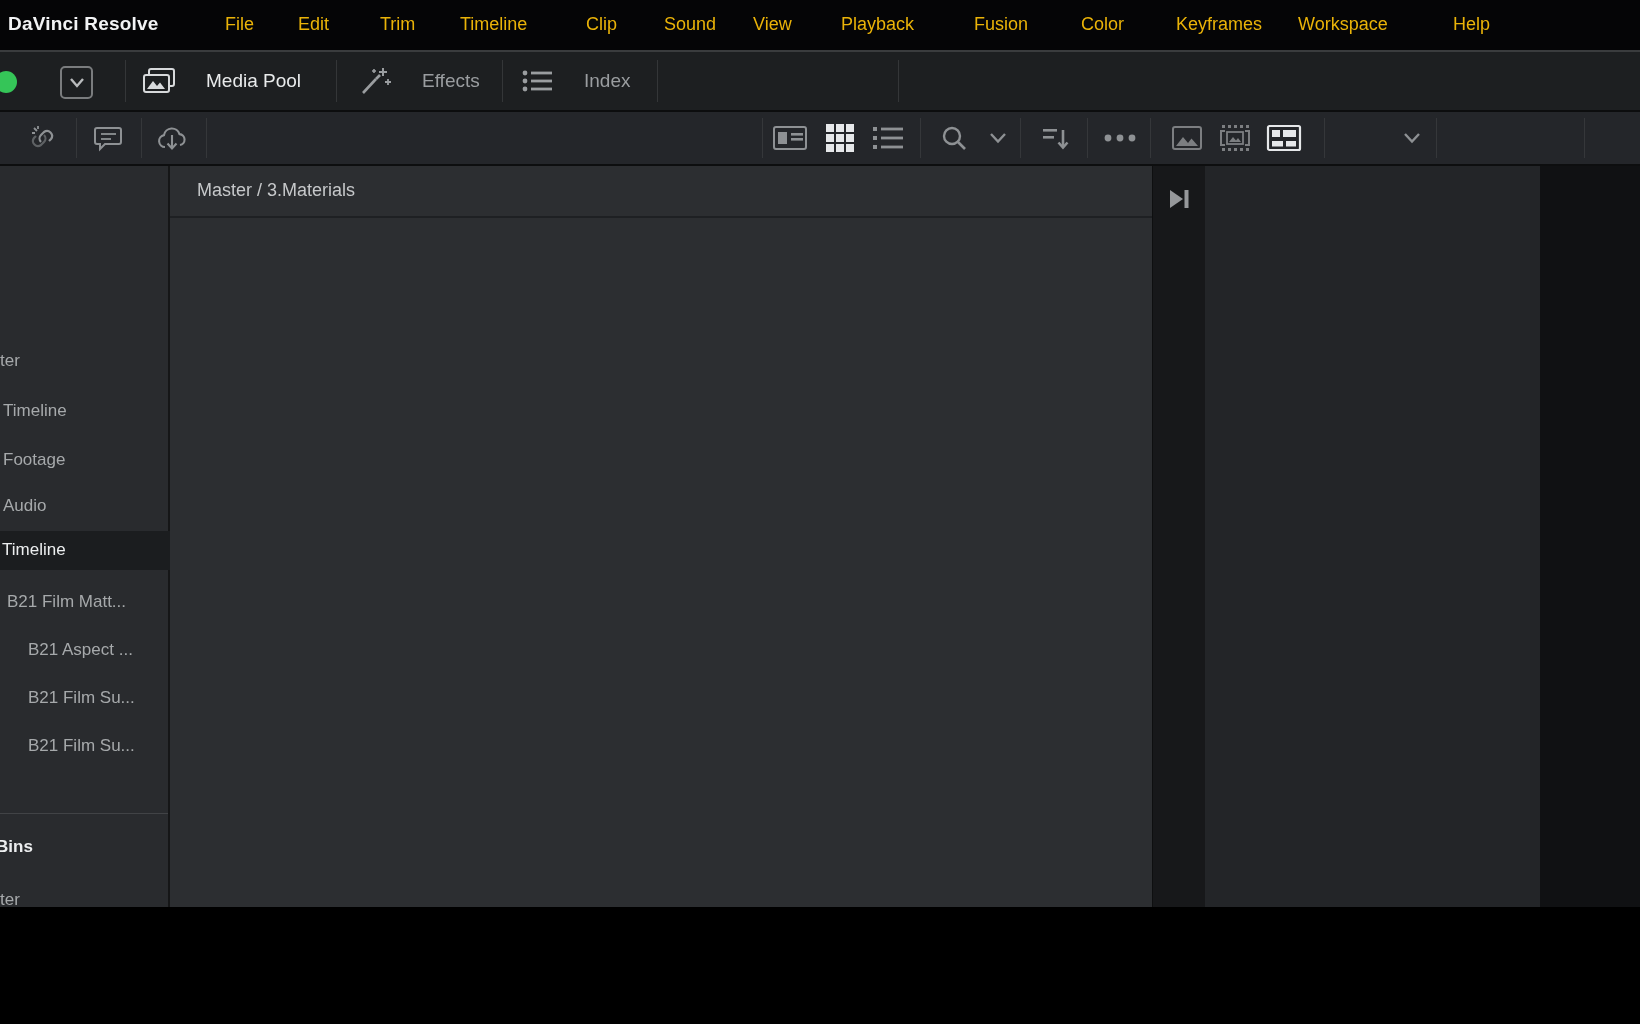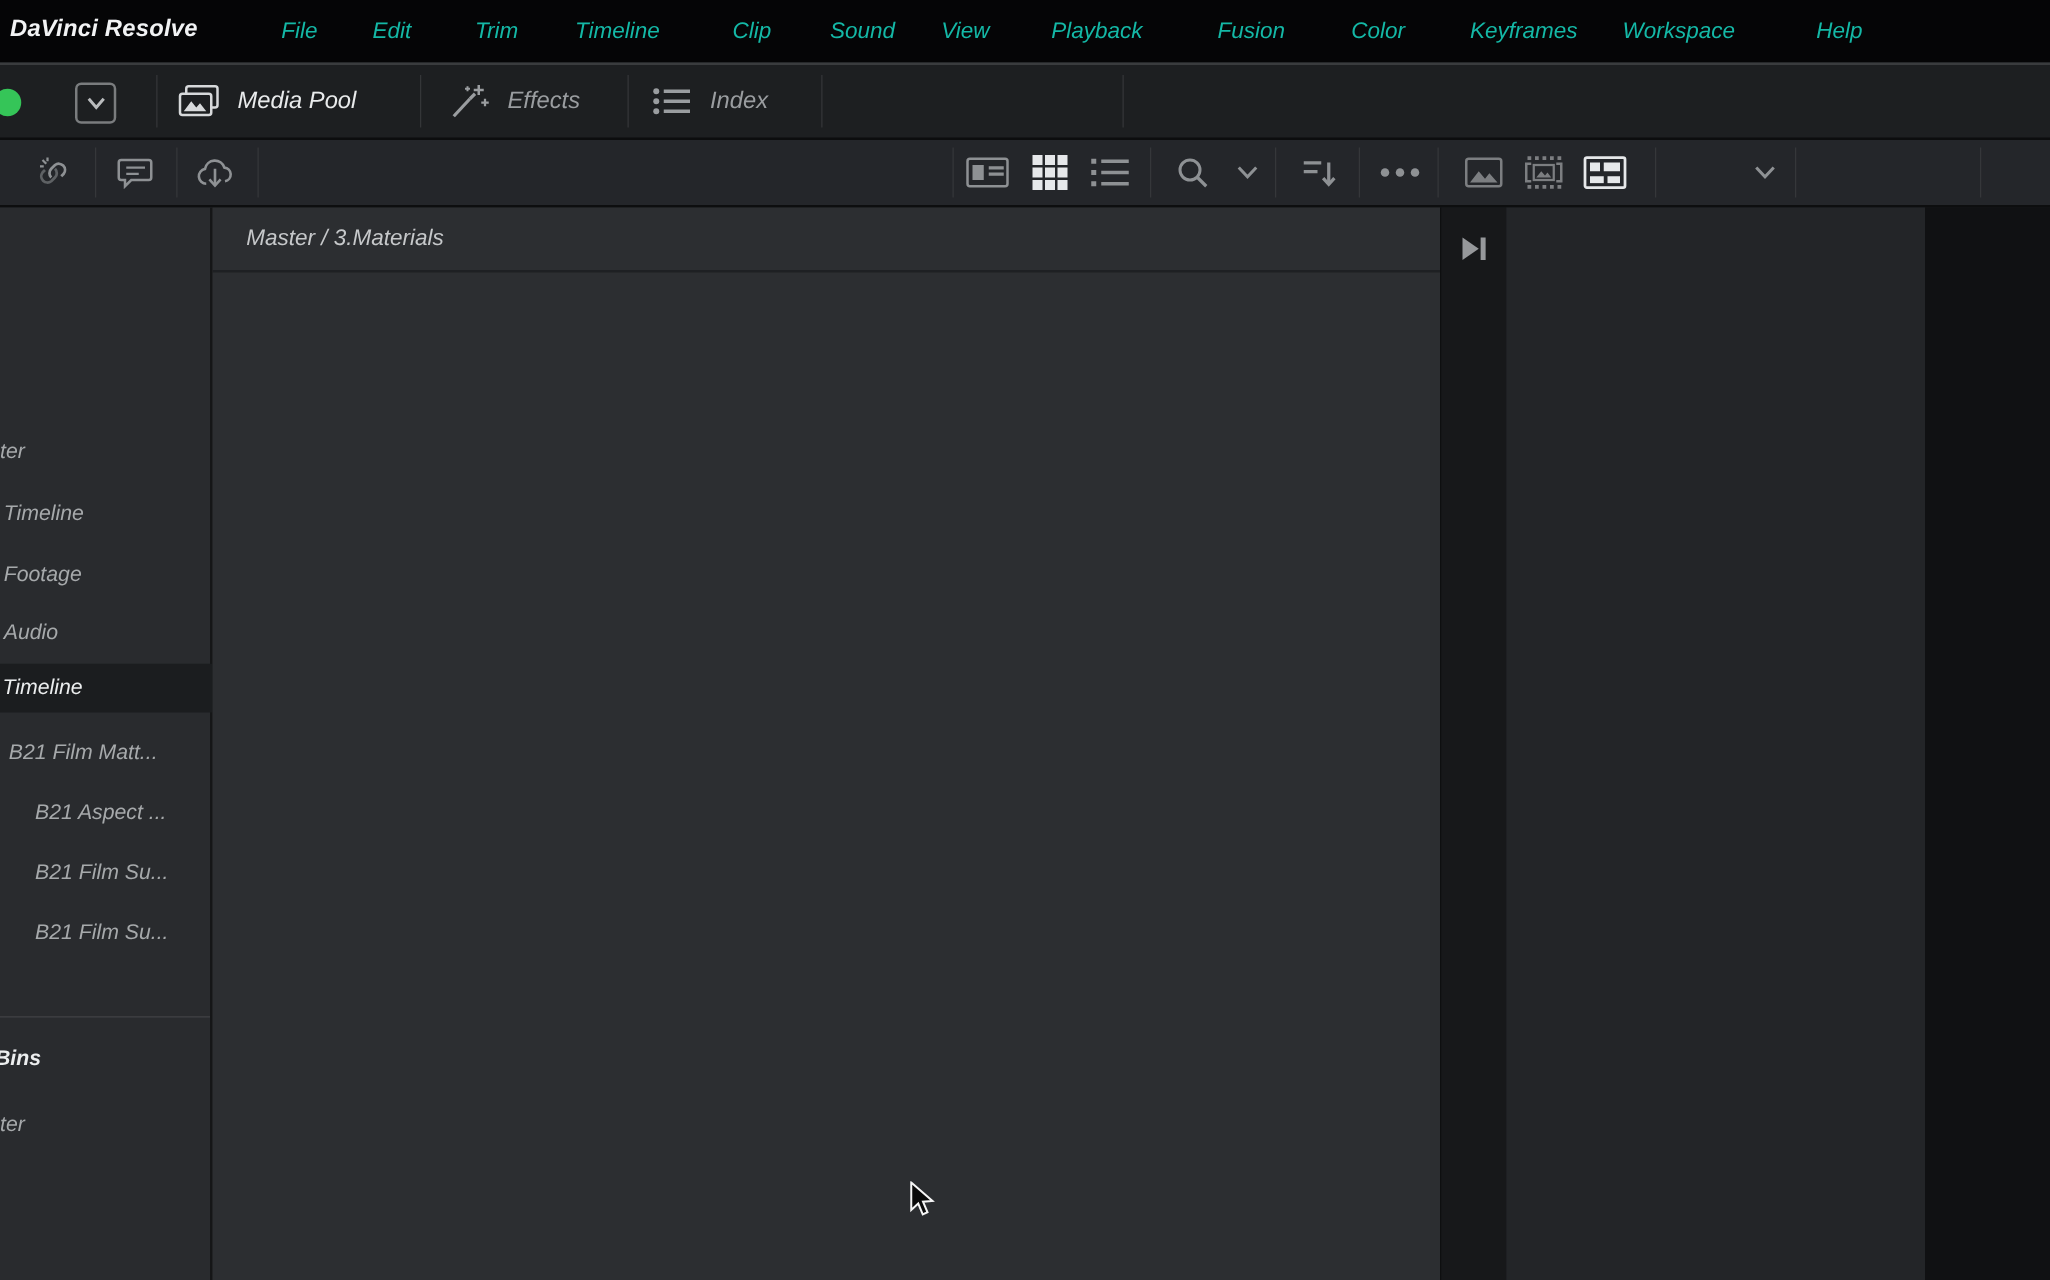--- a/index.html
+++ b/index.html
@@ -1,33 +1,32 @@
 <!DOCTYPE html>
 <html><head>
 <meta charset="utf-8">
 <style>
   html,body{margin:0;padding:0;background:#000;}
   *{box-sizing:border-box;}
   .app{
-    position:relative;width:1640px;height:1024px;overflow:hidden;
+    position:relative;width:1640px;height:907px;overflow:hidden;
     background:#101113;
     font-family:"Liberation Sans","DejaVu Sans",sans-serif;
-    font-style:italic;
     -webkit-font-smoothing:antialiased;
   }
   
   .menubar{position:absolute;left:0;top:0;width:1640px;height:50px;background:#050506;}
   .menubar .brand{position:absolute;top:13px;font-weight:700;font-size:19px;color:#f2f3f4;letter-spacing:.2px;}
-  .menubar .mitem{position:absolute;top:14px;font-size:18px;font-weight:500;color:#14b8a6;}
+  .menubar .mitem{position:absolute;top:14px;font-size:18px;font-weight:500;color:#eab308;}
   
   .tabrow{position:absolute;left:0;top:50px;width:1640px;height:62px;background:#1d1f21;border-top:2px solid #3a3c3e;border-bottom:2px solid #0c0d0e;}
   .tabrow .vdiv{position:absolute;top:8px;bottom:8px;width:1px;background:#343638;}
   .traffic-green{position:absolute;left:-5px;top:19px;width:22px;height:22px;border-radius:50%;}
   .winchev{position:absolute;left:60px;top:14px;width:33px;height:33px;border:2px solid #7a7c7e;border-radius:5px;color:#b9bbbd;display:flex;align-items:center;justify-content:center;}
-  .ptab{position:absolute;top:0;height:58px;display:flex;align-items:center;color:#9a9da0;}
+  .ptab{position:absolute;top:0;height:58px;display:flex;align-items:center;color:#9a9da0;gap:16px;}
   .ptab .lbl{font-size:19px;}
   .ptab.active{color:#e9ebec;}
   
   .toolrow{position:absolute;left:0;top:112px;width:1640px;height:54px;background:#24262a;border-bottom:2px solid #0d0e0f;}
   .toolrow .vdiv{position:absolute;top:6px;bottom:6px;width:1px;background:#35373a;}
   .tbtn{position:absolute;top:0;height:52px;display:flex;align-items:center;justify-content:center;color:#8e9194;}
   .tbtn.bright{color:#e6e8ea;}
   .zoom-track{position:absolute;left:531px;top:137px;width:202px;height:4px;border-radius:2px;background:#18191b;}
   .zoom-knob{position:absolute;left:557px;top:131px;width:16px;height:16px;border-radius:50%;background:#c6c8ca;}
   .pct{position:absolute;left:1344px;top:128px;font-size:18px;font-weight:600;color:#d4d6d8;}

